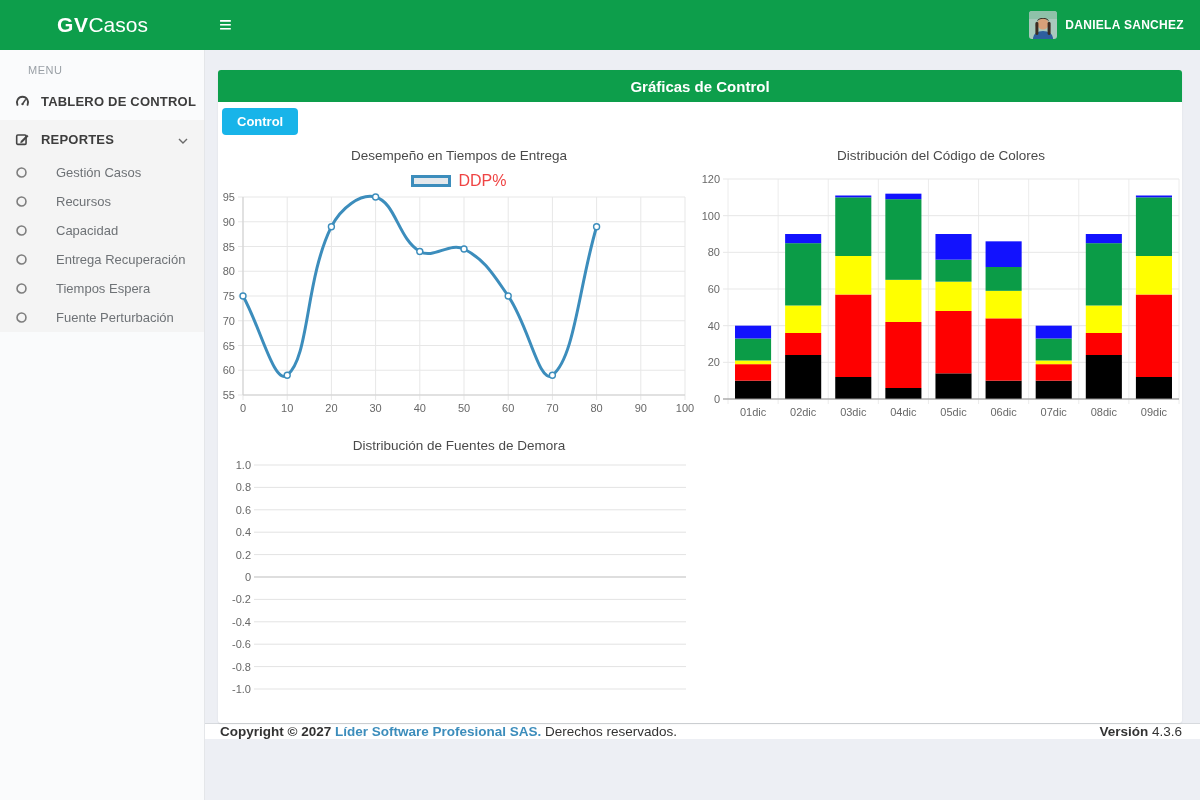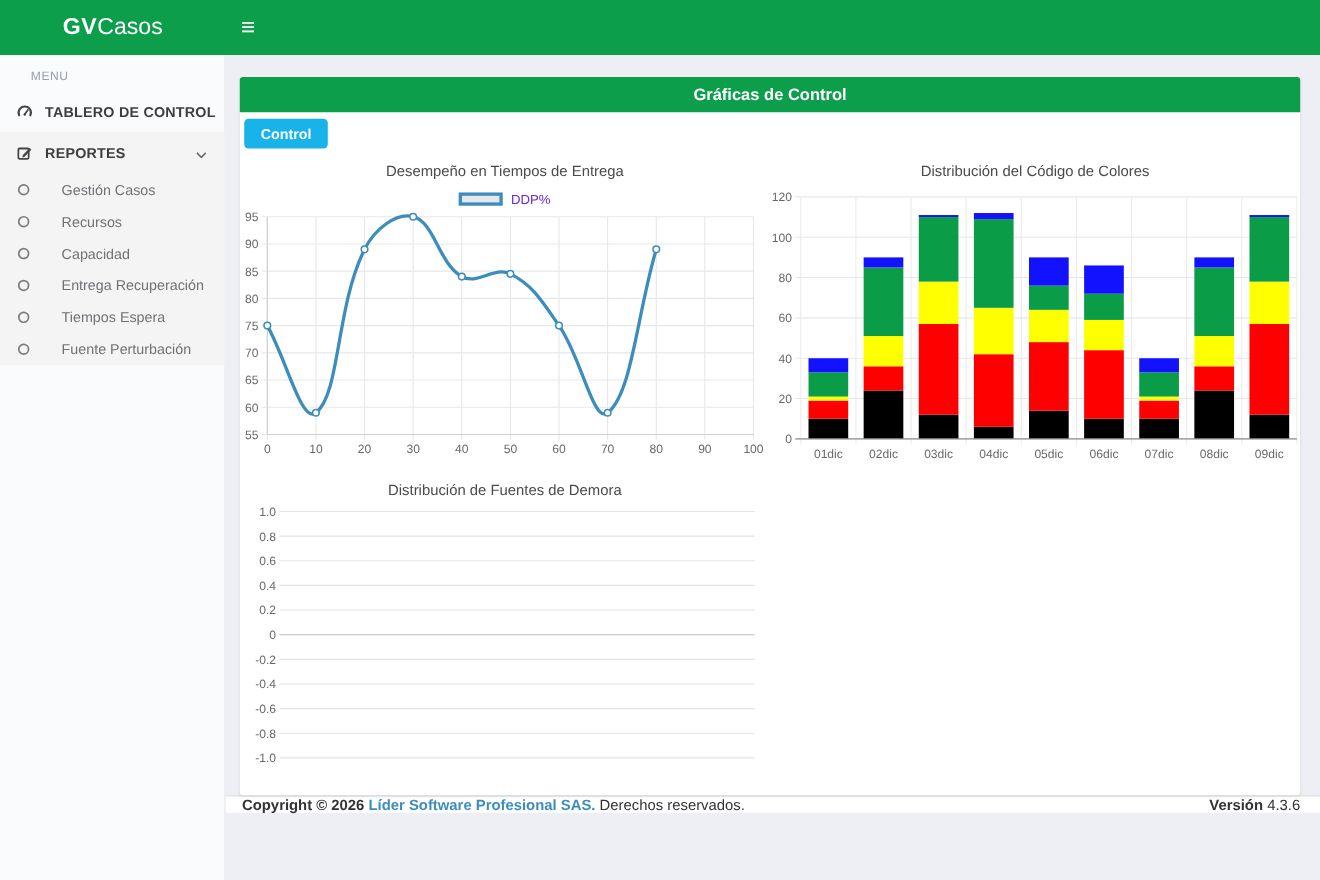--- a/index.html
+++ b/index.html
@@ -32,21 +32,21 @@
   .card { background:#fff; border-radius:3px; box-shadow:0 1px 2px rgba(0,0,0,.08); height:653px; position:relative; }
   .card-header { height:32px; background:#0d9e4b; border-radius:3px 3px 0 0; display:flex; align-items:center; justify-content:center; }
   .card-header h1 { color:#fff; font-size:15px; font-weight:700; }
   .filtrar-btn { margin:6px 0 0 4px; background:#18b4e9; color:#fff; border:none; border-radius:4px; padding:6px 15px; font-size:13px; font-weight:700; font-family:inherit; cursor:pointer; }
 
   .charts-row { display:flex; margin-top:0; }
   .chart-col { width:50%; }
   .chart-title { text-align:center; color:#4a4a4a; font-size:13.5px; margin-top:12px; line-height:18px; }
   .legend-row { display:flex; align-items:center; justify-content:center; gap:7px; margin-top:8px; height:16px; cursor:pointer; }
   .legend-box { width:40px; height:12px; background:#e4e8ec; border:3px solid #3c8dbc; display:inline-block; }
-  .legend-label { color:#6d28d9; font-size:12px;text-align:right; }
+  .legend-label { color:#ef4444; font-size:16px;text-align:right; }
   svg.chart { display:block; margin:0 auto; }
   svg.chart text { font-family:"Liberation Sans","DejaVu Sans",sans-serif; font-size:11px; fill:#686868; }
   #chart-line { margin-top:2px; }
   #chart-bars { margin-top:4px; }
   #chart-empty { margin-top:2px; }
   .chart3-title { margin-top:16px; }
 
   
   .footer { height:43px; background:#fff; border-top:1px solid #d7dade; display:flex; align-items:center; justify-content:space-between; padding:0 18px 0 15px; font-size:13.5px; color:#333; }
   .footer b { font-weight:700; }
@@ -55,20 +55,34 @@
 </style>
 </head>
 <body>
 
 <header class="navbar">
   <div class="brand">
     <span class="bold">GV</span><span class="light">Casos</span>
   </div>
   <button class="hamburger">≡</button>
   <div class="nav-spacer"></div>
+  <div class="user-menu">
+    <span class="avatar">
+      <svg viewBox="0 0 28 28" width="28" height="28">
+        <rect width="28" height="28" fill="#a9c9bd"></rect>
+        <rect width="28" height="8" fill="#8fc1a9"></rect>
+        <ellipse cx="14" cy="27" rx="10" ry="7" fill="#2e5f9e"></ellipse>
+        <circle cx="14" cy="13" r="5.6" fill="#d8a179"></circle>
+        <path d="M7 16 C5 5 23 5 21 16 C21 8 18 7 14 7 C10 7 7 8 7 16 Z" fill="#3c2b22"></path>
+        <rect x="6.4" y="11" width="3" height="13" rx="1.4" fill="#3c2b22"></rect>
+        <rect x="18.6" y="11" width="3" height="13" rx="1.4" fill="#3c2b22"></rect>
+      </svg>
+    </span>
+    <span class="user-name">DANIELA SANCHEZ</span>
+  </div>
 </header>
 
 <aside class="sidebar">
   <div class="menu-label">MENU</div>
 
   <div class="nav-item">
     <span class="nicon">
       <svg viewBox="0 0 16 16" width="15" height="15">
         <path d="M2.6 11.6 A6 6 0 1 1 13.4 11.6" fill="none" stroke="#454545" stroke-width="2" stroke-linecap="round"></path>
         <line x1="8" y1="10.6" x2="11" y2="6.3" stroke="#454545" stroke-width="1.7" stroke-linecap="round"></line>
@@ -330,21 +344,21 @@
               <text x="23" y="236" text-anchor="end">-1.0</text>
             </svg>
         </div>
         <div class="chart-col"></div>
       </div>
     </section>
   </main>
 
   <footer class="footer">
     <div>
-      <b>Copyright © 2026</b>
+      <b>Copyright © 2027</b>
       <a>Líder Software Profesional SAS.</a>
       <span>Derechos reservados.</span>
     </div>
     <div class="version">
       <b>Versión</b>
       <span>4.3.6</span>
     </div>
   </footer>
 </div>
 

